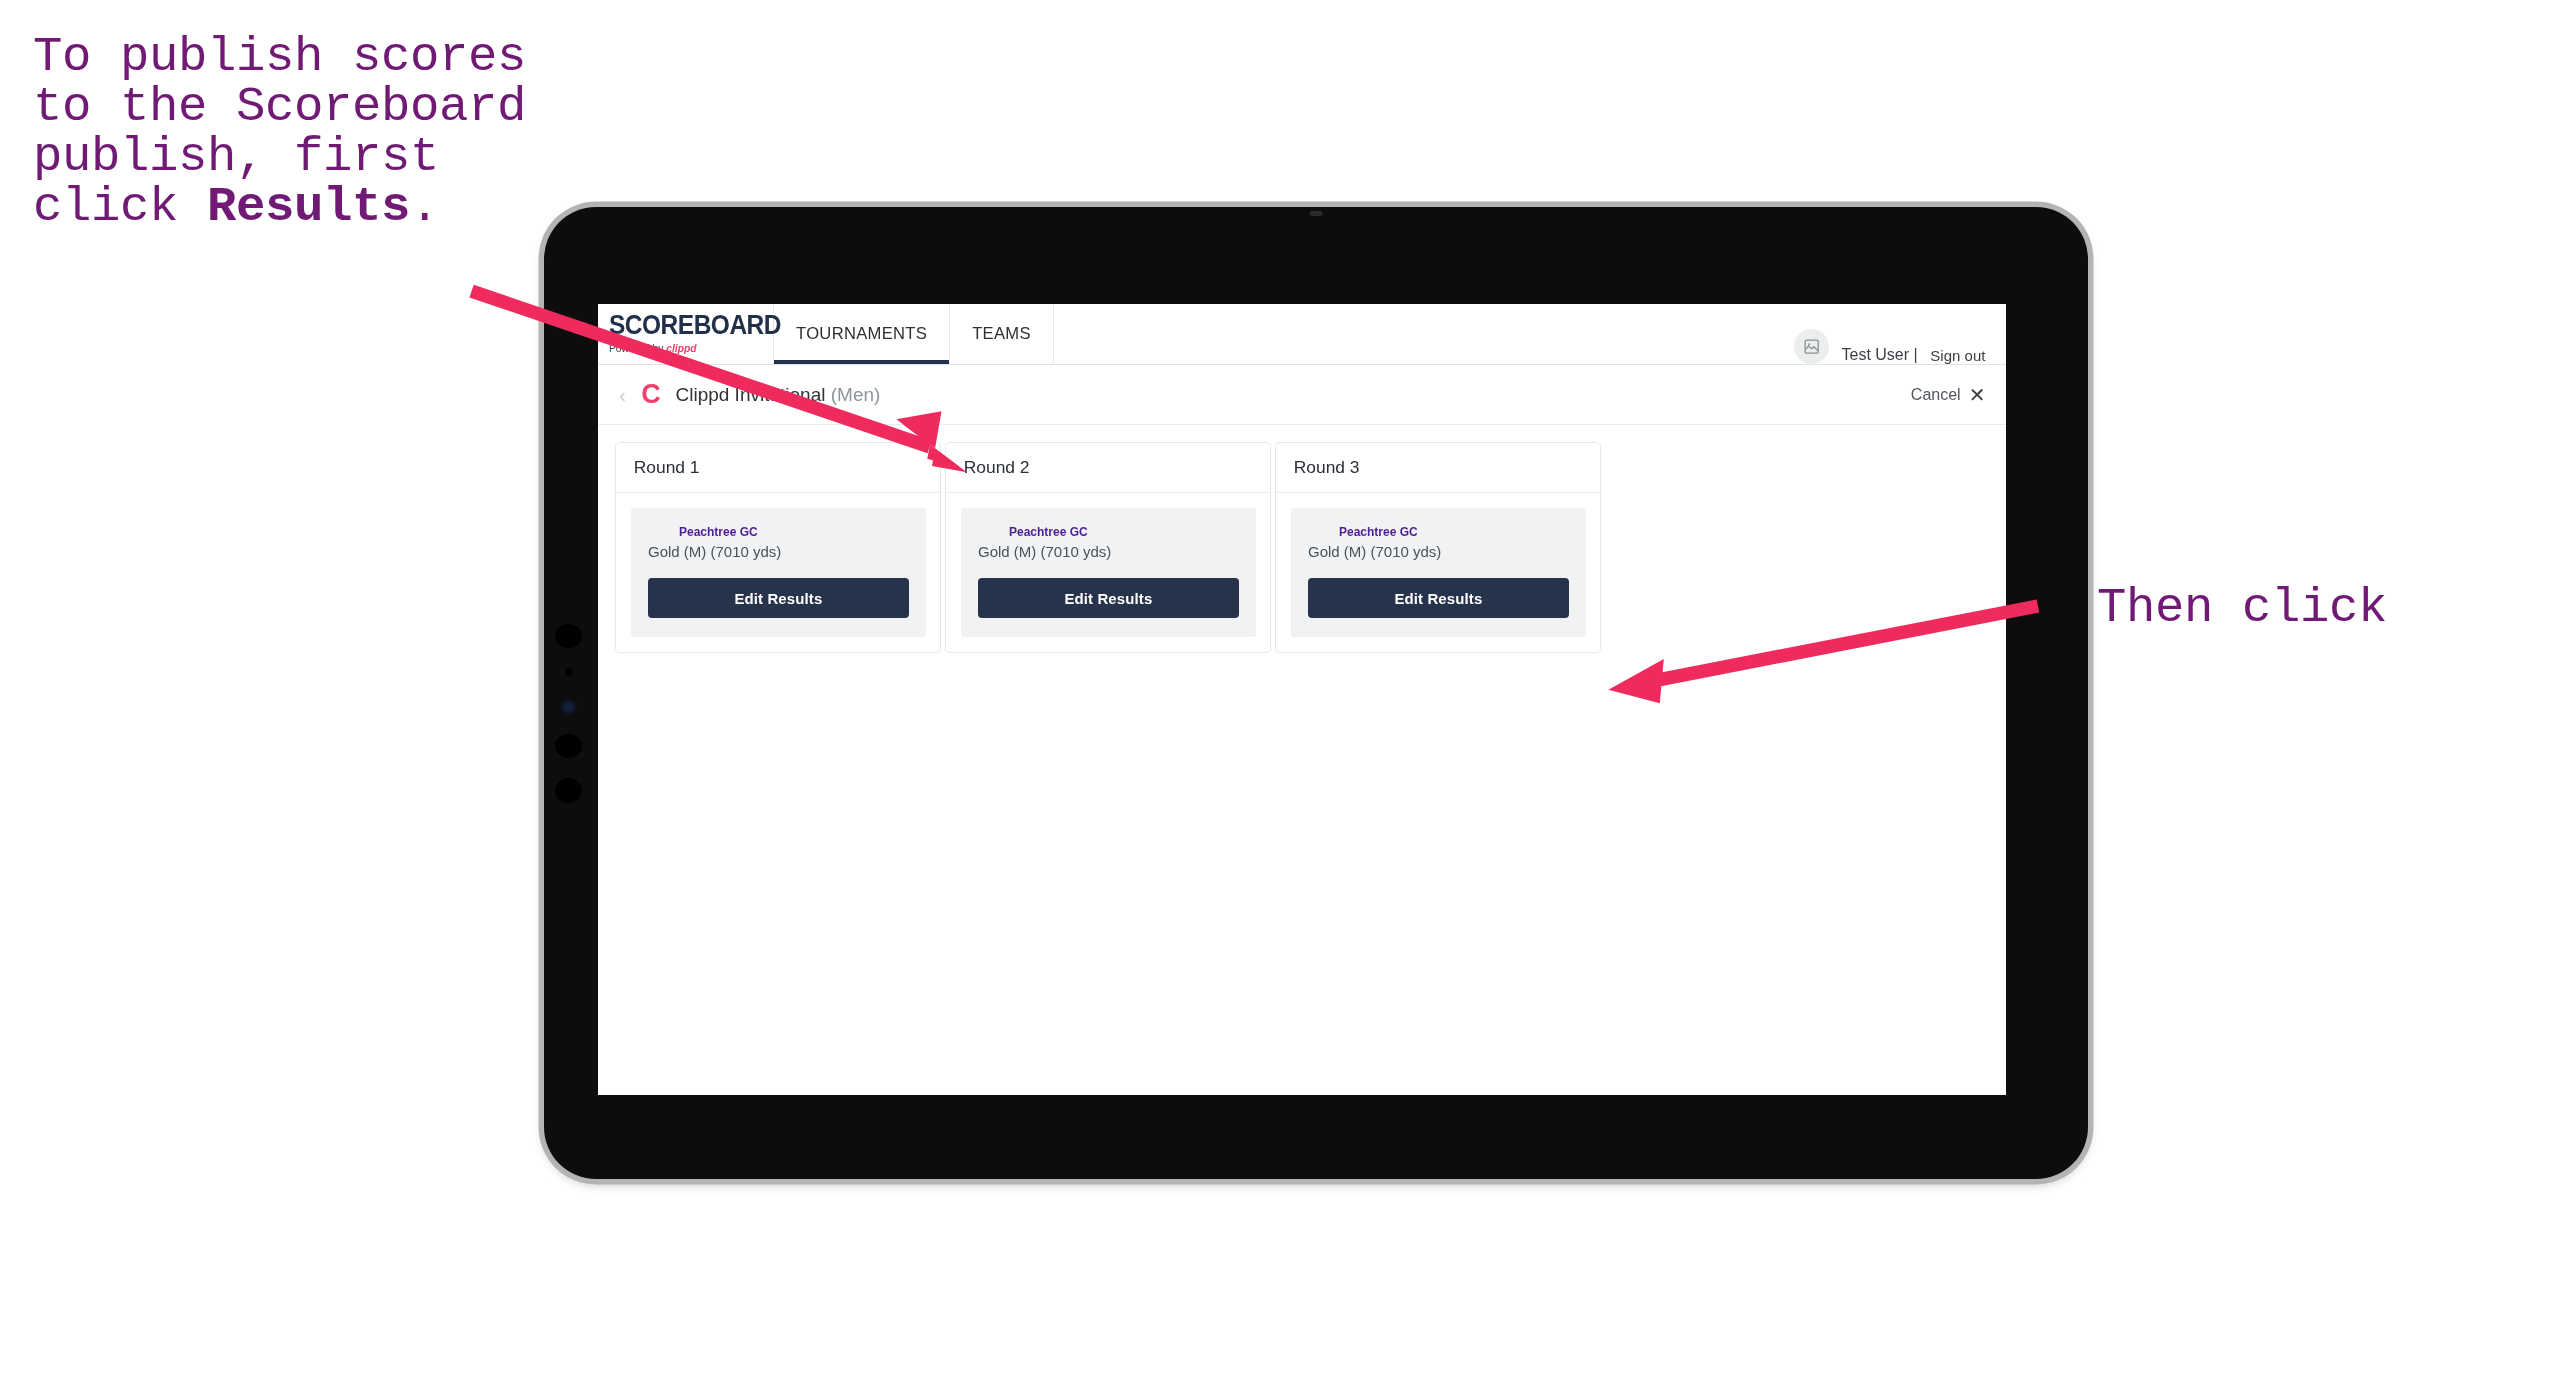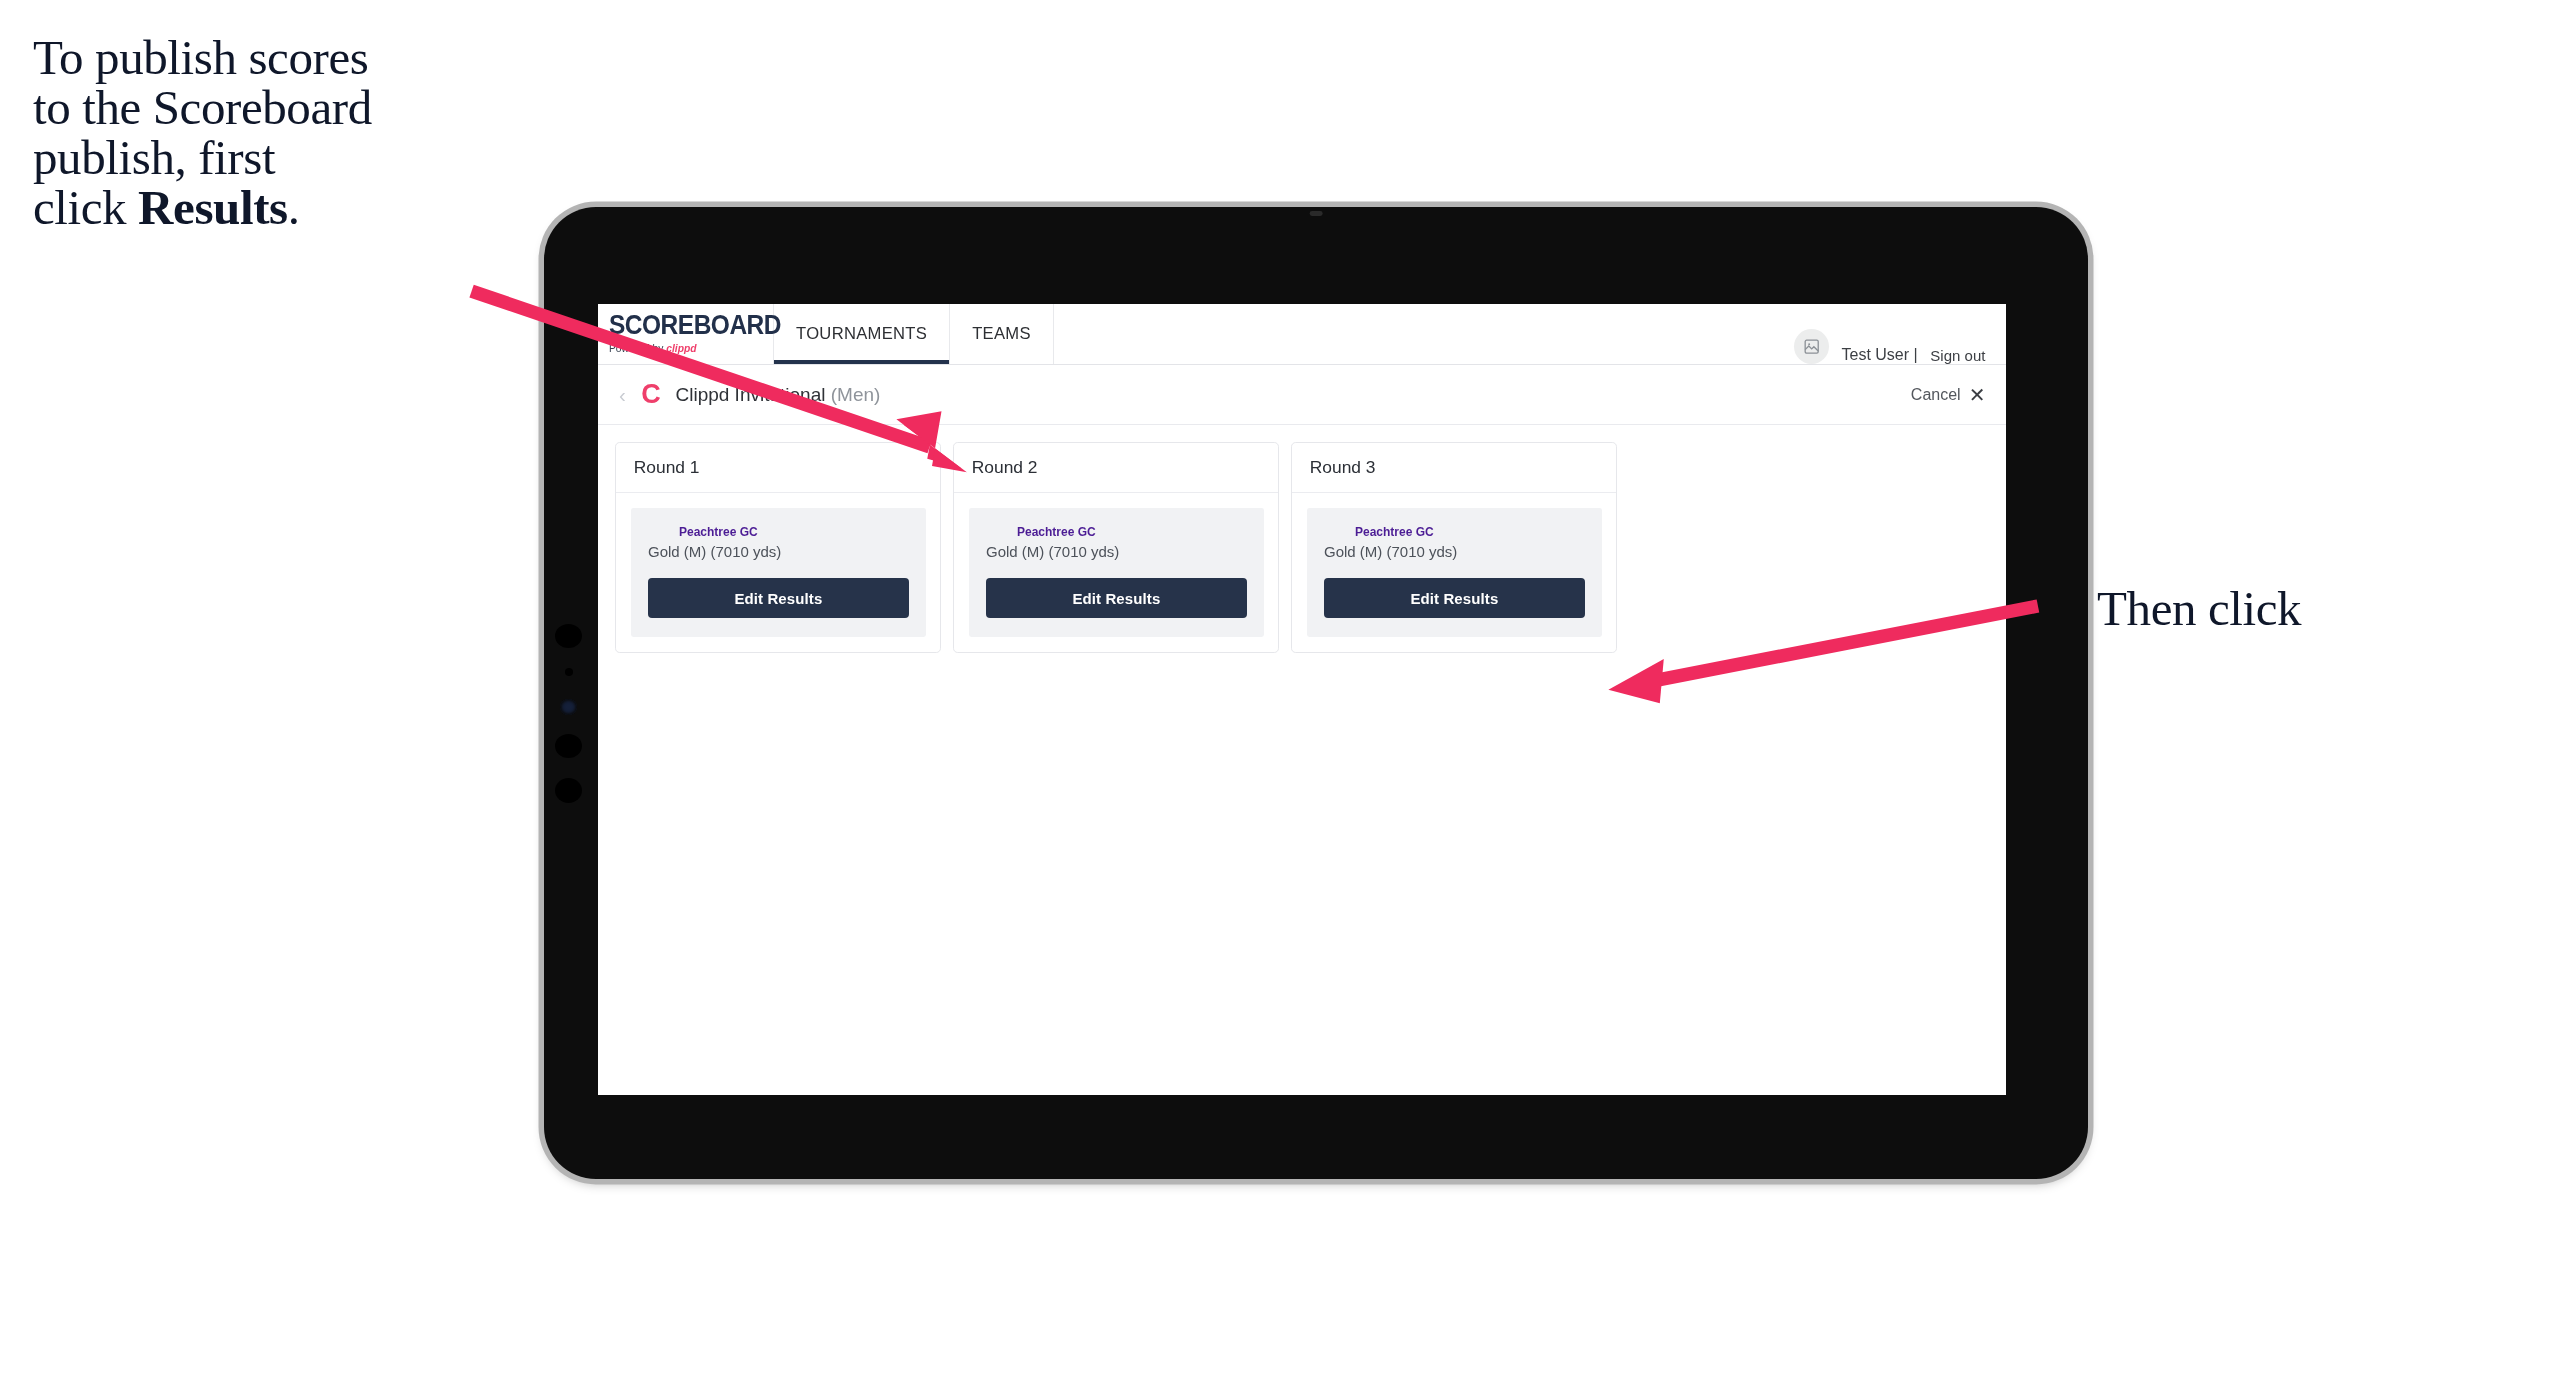--- a/index.html
+++ b/index.html
@@ -6,22 +6,22 @@
   body{
     width:2576px;height:1386px;
     background:#ffffff;
     font-family:"Liberation Sans", sans-serif;
     overflow:hidden;
     position:relative;
   }
   
   .annot{
     position:absolute;
-    color:#0f172a;
-    font-family:Liberation Serif, serif;
+    color:#701a75;
+    font-family:Liberation Mono, monospace;
     font-weight:400;
     letter-spacing:-0.4px;
   }
   #annot-left{
     left:33px; top:33px; width:522px;
     font-size:49px; line-height:1.02;
   }
   #annot-right{
     left:2097px; top:584px; width:411px;
     font-size:49px; line-height:1.02;
@@ -138,21 +138,21 @@
     font-size:16px;color:#c6cbd4;
     padding:8px 16px;border-radius:5.5px;cursor:pointer;
     white-space:nowrap;
   }
   .tab.active{background:#ffffff;color:#1d2636;font-weight:700;}
 
   
   #content{
     flex:1 1 auto;background:#ffffff;
     padding:17.4px 0 0 17.4px;box-sizing:border-box;
-    display:flex;align-items:flex-start;gap:12px;
+    display:flex;align-items:flex-start;gap:4px;
   }
   .round-card{
     width:326px;
     background:#ffffff;
     border:0.8px solid #e6e7eb;
     border-radius:4.7px;
     overflow:hidden;
     box-sizing:border-box;
   }
   .round-card-head{

